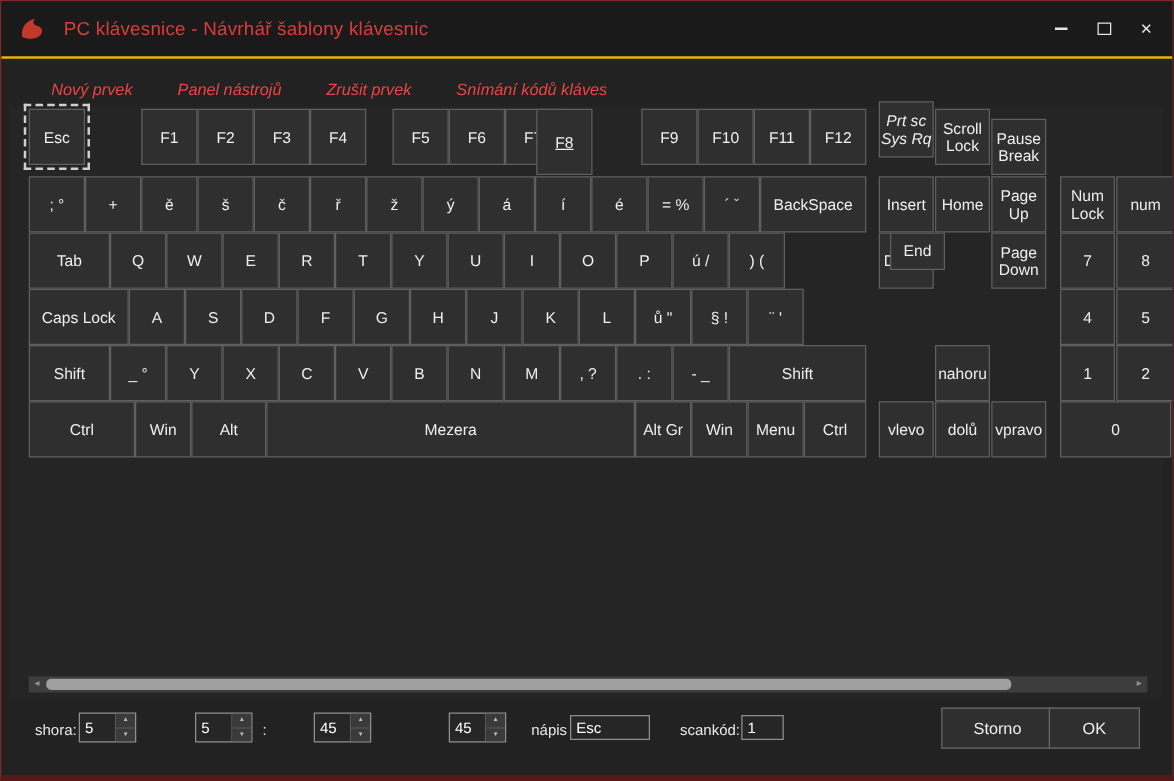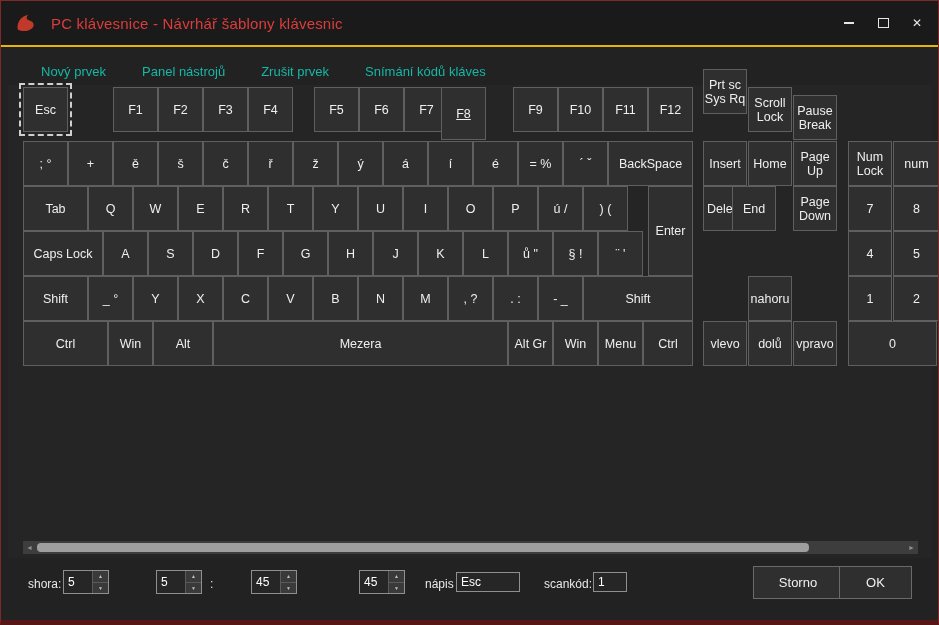--- a/index.html
+++ b/index.html
@@ -17,21 +17,21 @@
   .title-text{font-size:15px;color:#dd3c3c;letter-spacing:.2px;}
   .win-controls{position:absolute;right:14px;top:0;height:44px;display:flex;align-items:center;gap:20px;}
   .winbtn{width:14px;height:14px;display:flex;align-items:center;justify-content:center;cursor:default;}
   .min-glyph{width:10px;height:2px;background:#e6e6e6;}
   .max-glyph{width:9px;height:8px;border:1px solid #e6e6e6;}
   .close-glyph{font-size:12px;color:#e6e6e6;line-height:1;}
   
   .menubar{
     position:absolute;left:0;top:55px;right:0;height:30px;display:flex;align-items:center;padding-left:22px;
   }
-  .menu-item{padding:0 18px;font-size:13px;color:#14b8a6;height:26px;display:flex;align-items:center;}
+  .menu-item{padding:0 18px;font-size:13px;color:#ef4444;height:26px;display:flex;align-items:center;font-style:italic;}
   
   .canvas{position:absolute;left:7px;right:7px;top:84px;height:473px;background:#252525;}
   
   #keys{position:absolute;left:0;top:0;width:939px;height:625px;pointer-events:none;}
   .key{
     position:absolute;box-sizing:border-box;background:#2f2f2f;border:1px solid #5f5f5f;
     color:#efefef;font-size:12.5px;line-height:14px;display:flex;align-items:center;justify-content:center;
     text-align:center;white-space:pre-line;pointer-events:auto;
   }
   .key.selected{outline:2px dashed #cfcfcf;outline-offset:2px;}
@@ -91,26 +91,26 @@
 
   <div id="keys">
       <div class="key selected" style="left: 22px; top: 86px; width: 45px; height: 45px;">Esc</div>
       <div class="key" style="left: 112px; top: 86px; width: 45px; height: 45px;">F1</div>
       <div class="key" style="left: 157px; top: 86px; width: 45px; height: 45px;">F2</div>
       <div class="key" style="left: 202px; top: 86px; width: 45px; height: 45px;">F3</div>
       <div class="key" style="left: 247px; top: 86px; width: 45px; height: 45px;">F4</div>
       <div class="key" style="left: 313px; top: 86px; width: 45px; height: 45px;">F5</div>
       <div class="key" style="left: 358px; top: 86px; width: 45px; height: 45px;">F6</div>
       <div class="key" style="left: 403px; top: 86px; width: 45px; height: 45px;">F7</div>
-      <div class="key" style="left: 440px; top: 86px; width: 45px; height: 53px; text-decoration: underline;">F8</div>
+      <div class="key" style="left: 428px; top: 86px; width: 45px; height: 53px; text-decoration: underline;">F8</div>
       <div class="key" style="left: 512px; top: 86px; width: 45px; height: 45px;">F9</div>
       <div class="key" style="left: 557px; top: 86px; width: 45px; height: 45px;">F10</div>
       <div class="key" style="left: 602px; top: 86px; width: 45px; height: 45px;">F11</div>
       <div class="key" style="left: 647px; top: 86px; width: 45px; height: 45px;">F12</div>
-      <div class="key" style="left: 702px; top: 68px; width: 44px; height: 45px;">Prt sc
+      <div class="key" style="left: 702px; top: 80px; width: 44px; height: 45px; font-style: italic;">Prt sc
 Sys Rq</div>
       <div class="key" style="left: 747px; top: 86px; width: 44px; height: 45px;">Scroll
 Lock</div>
       <div class="key" style="left: 792px; top: 94px; width: 44px; height: 45px;">Pause
 Break</div>
       <div class="key" style="left: 22px; top: 140px; width: 45px; height: 45px;">; °</div>
       <div class="key" style="left: 67px; top: 140px; width: 45px; height: 45px;">+</div>
       <div class="key" style="left: 112px; top: 140px; width: 45px; height: 45px;">ě</div>
       <div class="key" style="left: 157px; top: 140px; width: 45px; height: 45px;">š</div>
       <div class="key" style="left: 202px; top: 140px; width: 45px; height: 45px;">č</div>
@@ -136,23 +136,22 @@
       <div class="key" style="left: 177px; top: 185px; width: 45px; height: 45px;">E</div>
       <div class="key" style="left: 222px; top: 185px; width: 45px; height: 45px;">R</div>
       <div class="key" style="left: 267px; top: 185px; width: 45px; height: 45px;">T</div>
       <div class="key" style="left: 312px; top: 185px; width: 45px; height: 45px;">Y</div>
       <div class="key" style="left: 357px; top: 185px; width: 45px; height: 45px;">U</div>
       <div class="key" style="left: 402px; top: 185px; width: 45px; height: 45px;">I</div>
       <div class="key" style="left: 447px; top: 185px; width: 45px; height: 45px;">O</div>
       <div class="key" style="left: 492px; top: 185px; width: 45px; height: 45px;">P</div>
       <div class="key" style="left: 537px; top: 185px; width: 45px; height: 45px;">ú /</div>
       <div class="key" style="left: 582px; top: 185px; width: 45px; height: 45px;">) (</div>
-      <div class="key" style="left: 647px; top: 185px; width: 45px; height: 90px;">Enter</div>
       <div class="key" style="left: 702px; top: 185px; width: 44px; height: 45px;">Delete</div>
-      <div class="key" style="left: 731px; top: 185px; width: 44px; height: 45px;">End</div>
+      <div class="key" style="left: 711px; top: 185px; width: 44px; height: 30px;">End</div>
       <div class="key" style="left: 792px; top: 185px; width: 44px; height: 45px;">Page
 Down</div>
       <div class="key" style="left: 847px; top: 185px; width: 44px; height: 45px;">7</div>
       <div class="key" style="left: 892px; top: 185px; width: 47px; height: 45px;">8</div>
       <div class="key" style="left: 22px; top: 230px; width: 80px; height: 45px;">Caps Lock</div>
       <div class="key" style="left: 102px; top: 230px; width: 45px; height: 45px;">A</div>
       <div class="key" style="left: 147px; top: 230px; width: 45px; height: 45px;">S</div>
       <div class="key" style="left: 192px; top: 230px; width: 45px; height: 45px;">D</div>
       <div class="key" style="left: 237px; top: 230px; width: 45px; height: 45px;">F</div>
       <div class="key" style="left: 282px; top: 230px; width: 45px; height: 45px;">G</div>

